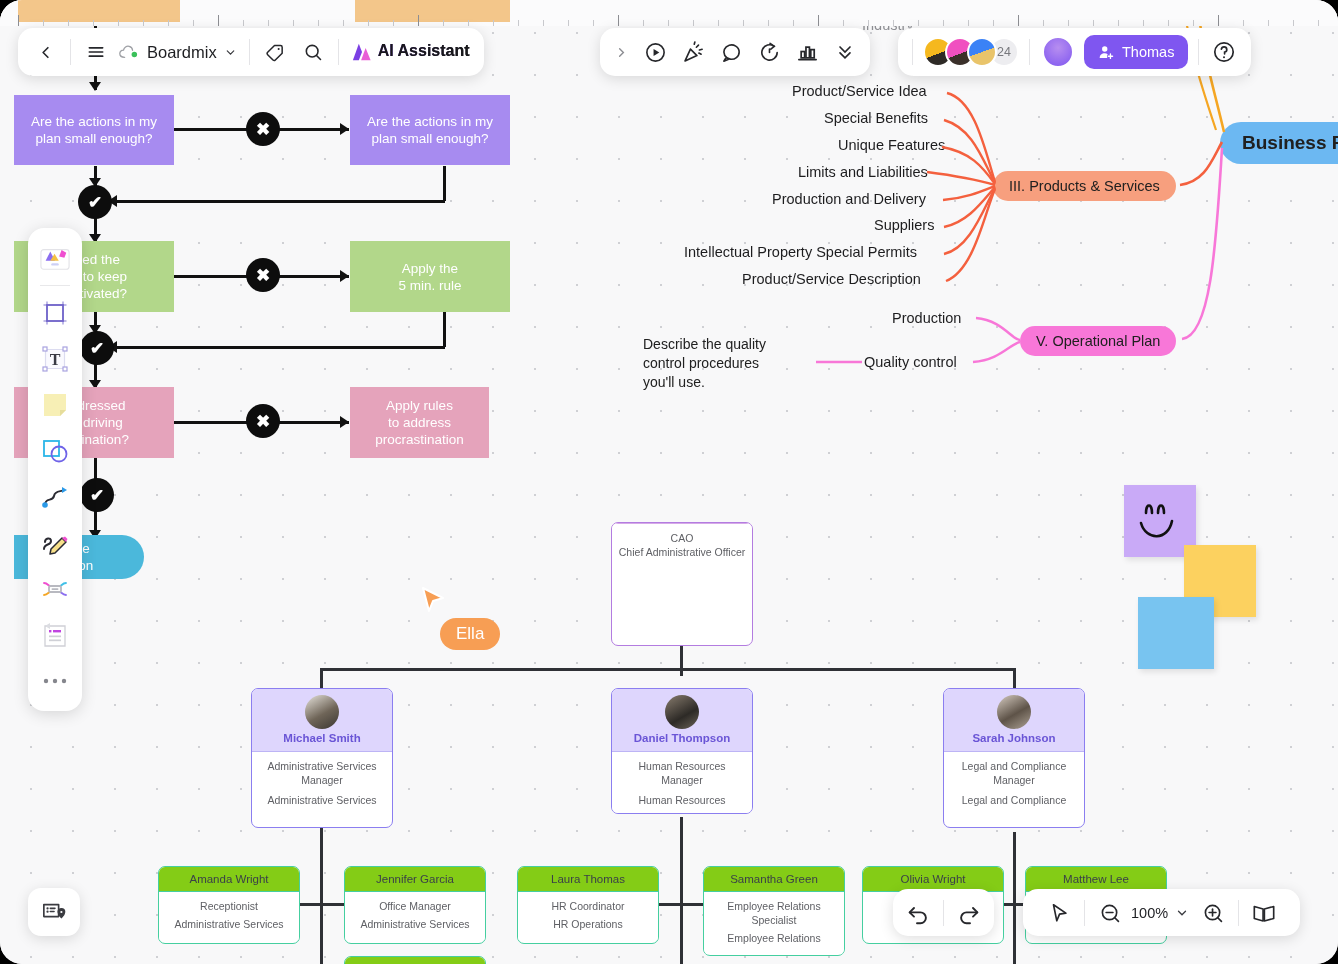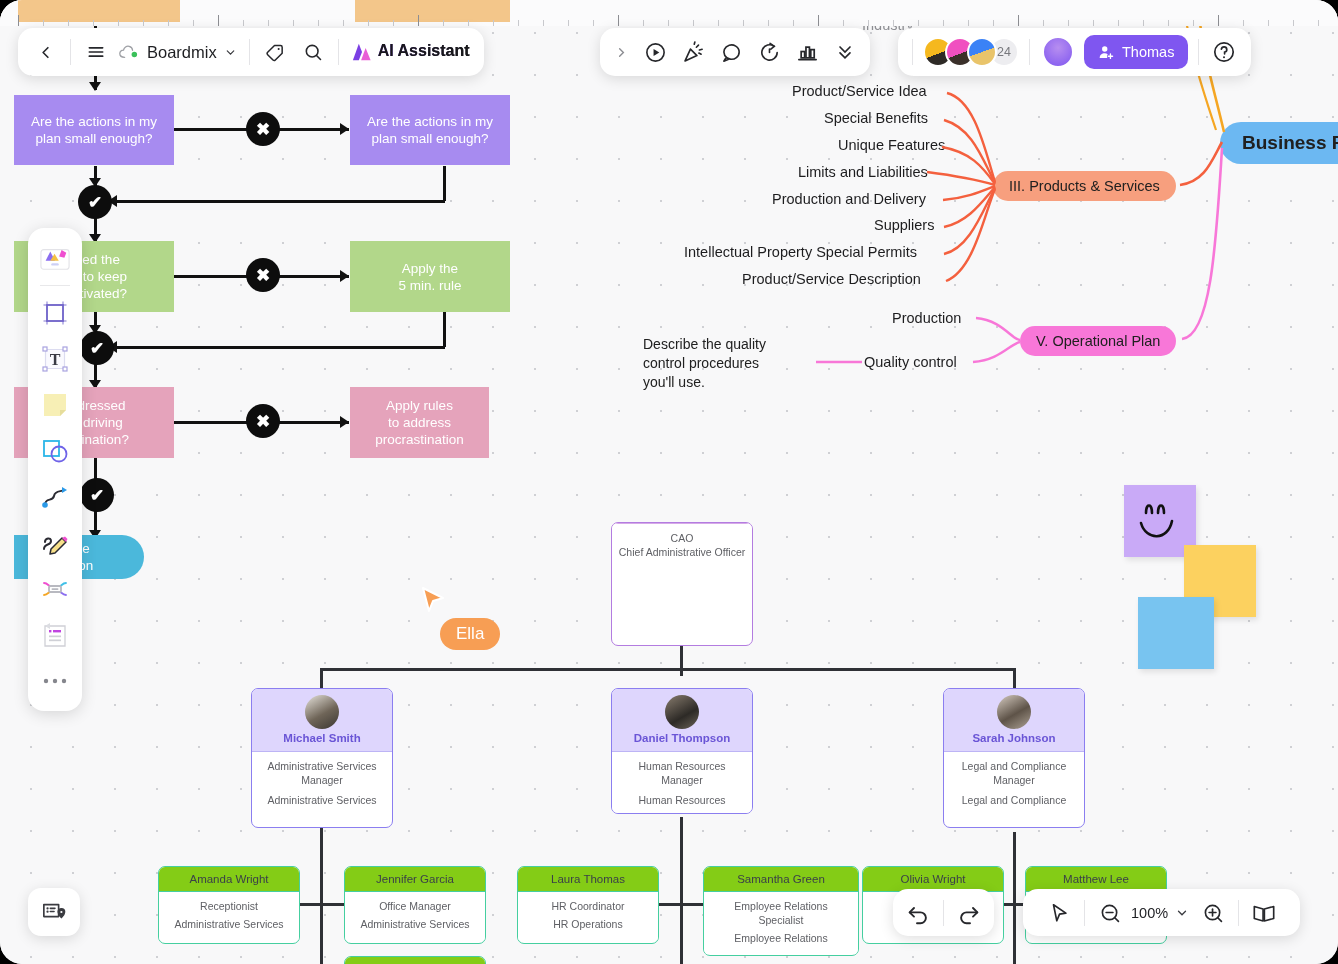--- a/index.html
+++ b/index.html
@@ -396,21 +396,21 @@
   <div class="org-card org-teal" style="left:517px;top:866px;width:142px;height:78px;">
     <div class="head">
       <div class="nm">Laura Thomas</div>
     </div>
     <div class="body">
       <div>HR Coordinator</div>
       <div style="margin-top:4px;">HR Operations</div>
     </div>
   </div>
 
-  <div class="org-card org-teal" style="left:703px;top:866px;width:156px;height:90px;">
+  <div class="org-card org-teal" style="left:703px;top:866px;width:142px;height:90px;">
     <div class="head">
       <div class="nm">Samantha Green</div>
     </div>
     <div class="body">
       <div style="white-space:pre-line;">Employee Relations
 Specialist</div>
       <div style="margin-top:4px;">Employee Relations</div>
     </div>
   </div>
 

